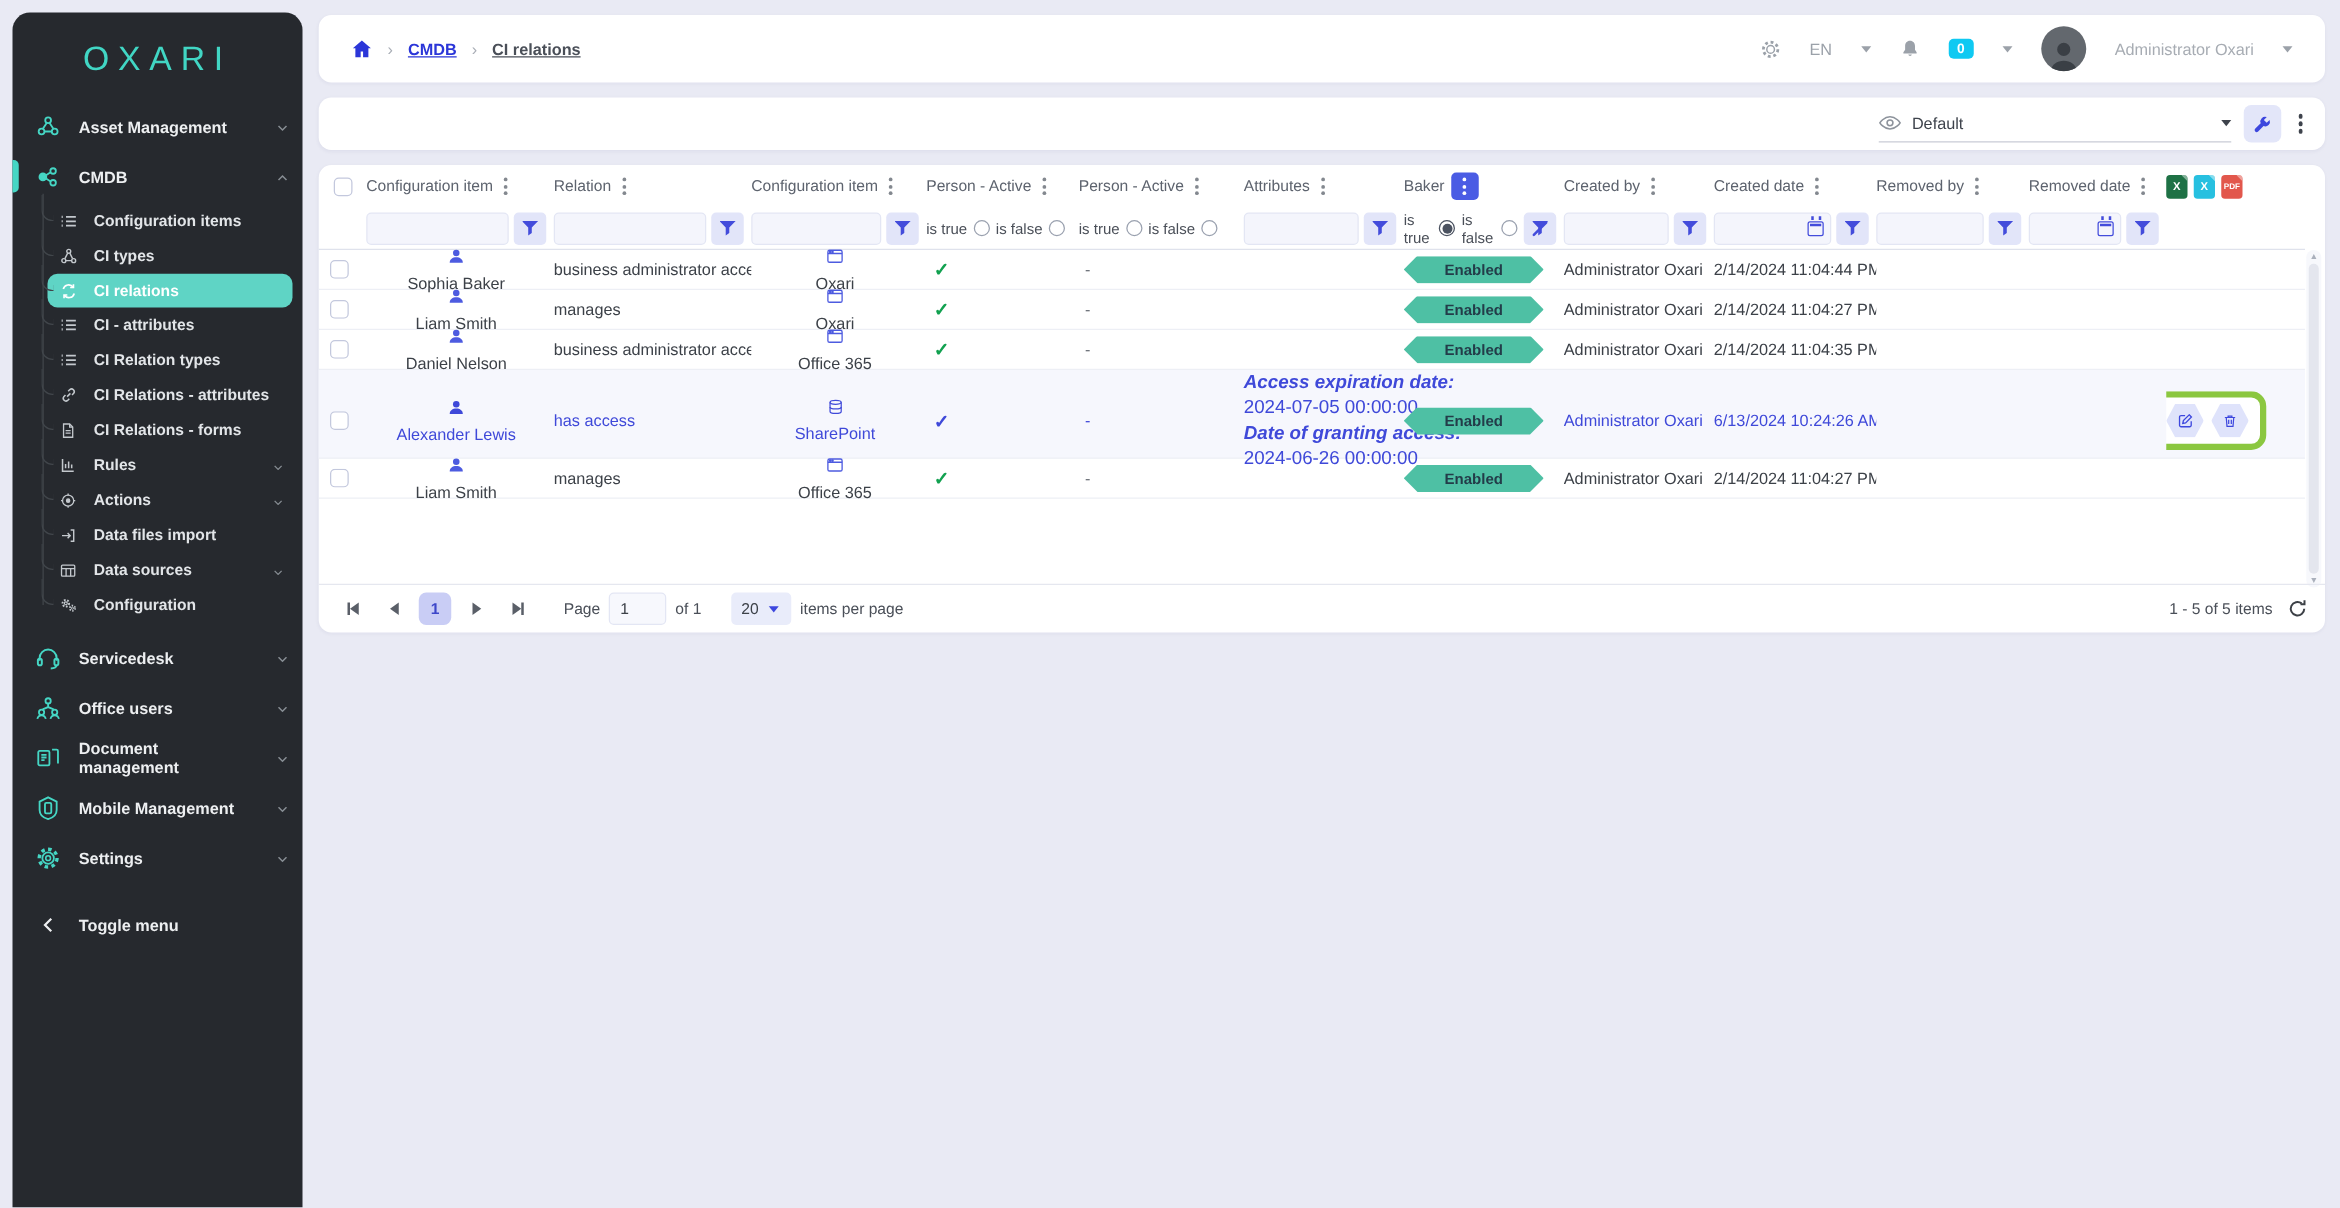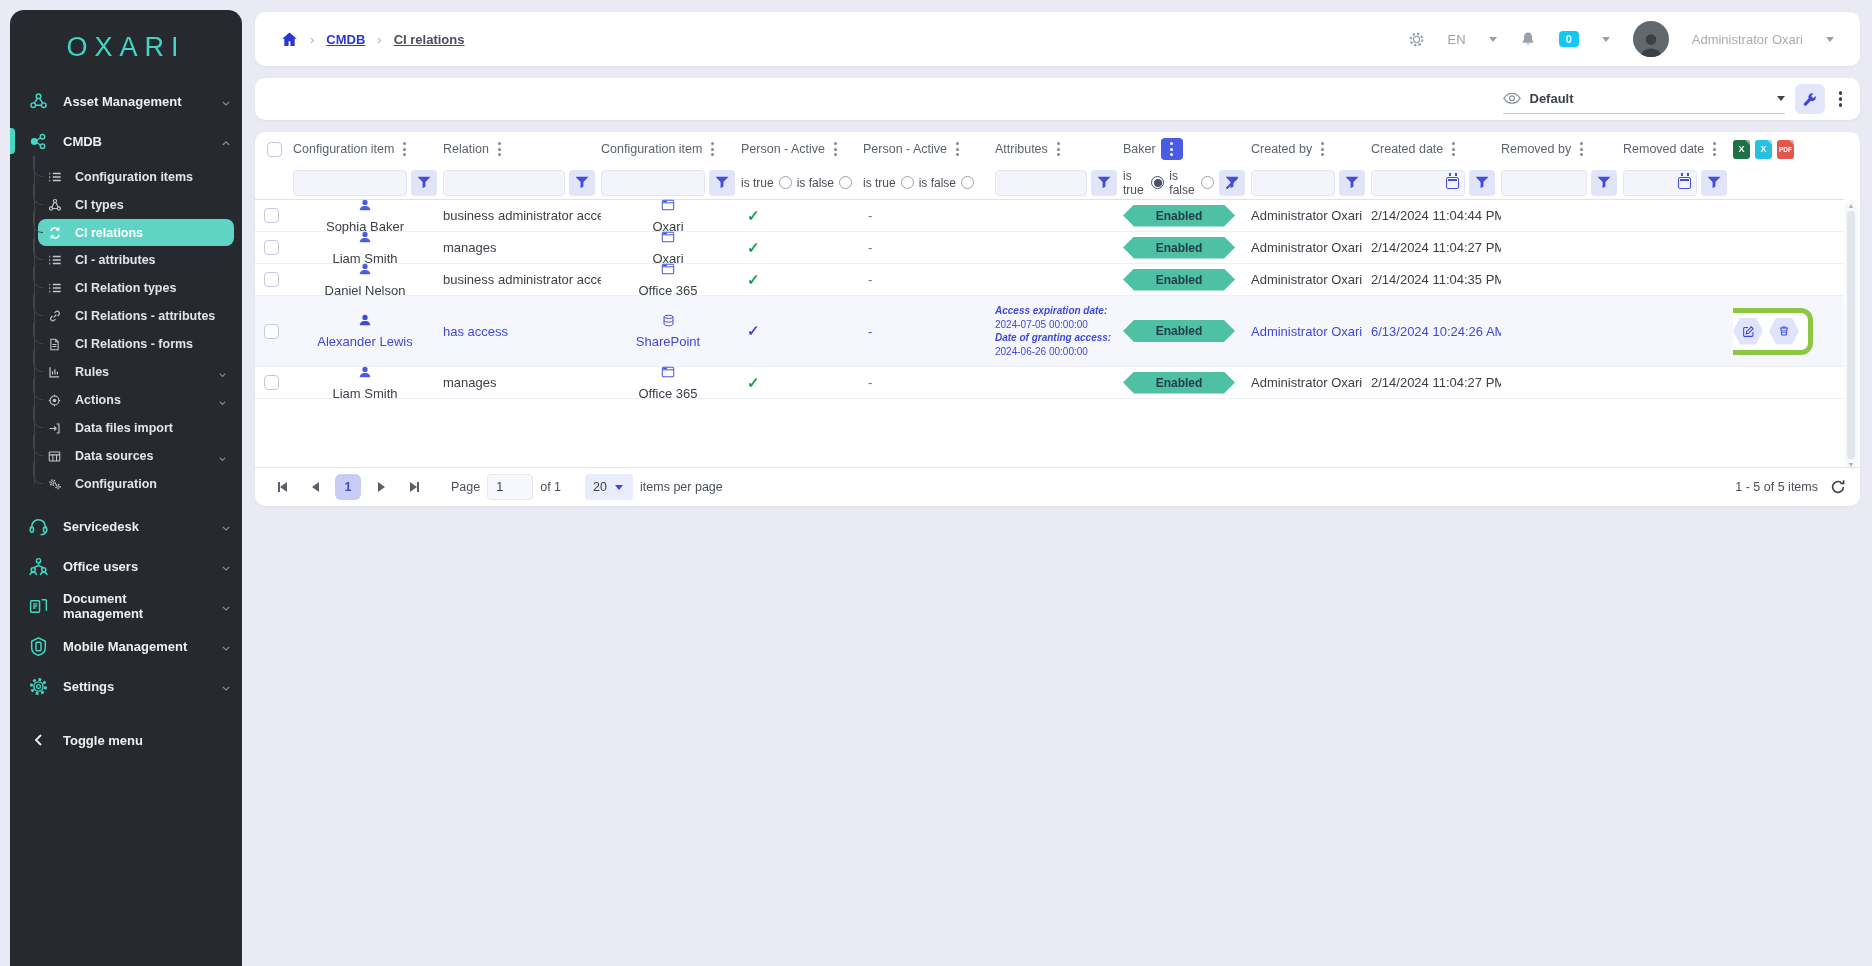--- a/index.html
+++ b/index.html
@@ -42,21 +42,21 @@
   .crumb-link { font-size:13px; font-weight:700; color:#2b36d8; text-decoration:underline; cursor:pointer; }
   .crumb-current { font-size:13px; font-weight:700; color:#4a4f58; text-decoration:underline; }
   .tb-right { margin-left:auto; display:flex; align-items:center; gap:23px; color:#9ba1a9; }
   .tb-caret { width:0; height:0; border-left:4px solid transparent; border-right:4px solid transparent; border-top:5px solid #9ba1a9; }
   .tb-lang { font-size:13px; }
   .badge-cyan { background:#0fc9f2; color:#fff; font-size:11px; font-weight:700; border-radius:4px; padding:2px 7px; }
   .avatar { width:36px; height:36px; border-radius:50%; background:#63686e; display:flex; align-items:flex-end; justify-content:center; overflow:hidden; }
   .tb-user { font-size:13px; color:#a7acb3; }
   
   .tool-card { top:78px; height:42px; display:flex; align-items:center; justify-content:flex-end; padding:0 14px; gap:10px; }
-  .view-select { display:flex; align-items:center; gap:9px; width:282px; height:30px; border-bottom:1px solid #c9ccd6; color:#3e434c; cursor:pointer;font-weight:bold; }
+  .view-select { display:flex; align-items:center; gap:9px; width:282px; height:30px; border-bottom:1px solid #c9ccd6; color:#3e434c; cursor:pointer; }
   .view-select .vlabel { font-size:13px; }
   .view-select .vcaret { margin-left:auto; width:0; height:0; border-left:4.5px solid transparent; border-right:4.5px solid transparent; border-top:5.5px solid #3e434c; }
   .wrench-btn { width:30px; height:30px; background:#e3e6f9; border-radius:6px; display:flex; align-items:center; justify-content:center; color:#3d47de; cursor:pointer; }
   .vdots { display:inline-flex; flex-direction:column; gap:2.5px; padding:4px; cursor:pointer; }
   .vdots i { width:3px; height:3px; border-radius:50%; background:#83888f; }
   .vdots.dark i { background:#3e434c; width:3.5px; height:3.5px; }
   .vdots-btn-blue { width:22px; height:22px; background:#4a5ce4; border-radius:4px; display:flex; align-items:center; justify-content:center; cursor:pointer; }
   .vdots-btn-blue .vdots i { background:#fff; }
   
   .grid-card { top:132px; height:374px; padding-right:16px; }
@@ -85,21 +85,21 @@
   .c-entity { display:flex; align-items:center; gap:7px;flex-direction:column; }
   .c-entity .eico { color:#4d5be0; display:flex; flex:none; }
   .c-check { color:#12a150; font-weight:700; font-size:15px; padding-left:6px; }
   .c-dash { color:#6b7078; padding-left:5px; }
   .badge { display:inline-block; width:112px; height:22px; line-height:22px; text-align:center;
     background:#4ec0a4; color:#233c49; font-size:12px; font-weight:700;
     clip-path:polygon(11px 0,calc(100% - 11px) 0,100% 50%,calc(100% - 11px) 100%,11px 100%,0 50%); }
   .r4 { background:#f6f7fd; }
   .r4 .cell, .r4 .c-dash { color:#3f49d9; }
   .r4 .c-entity .eico { color:#3f49d9; }
-  .attr-block { font-size:10px; line-height:1.35; color:#3f49d9; white-space:nowrap; overflow:visible; }
+  .attr-block { font-size:15px; line-height:1.35; color:#3f49d9; white-space:nowrap; overflow:visible;text-align:center; }
   .attr-block b { font-style:italic; font-weight:700; }
   .export-group { display:flex; gap:5px; align-items:center; }
   .file-ico { width:17px; height:19px; border-radius:3px; color:#fff; font-size:9px; font-weight:700; display:flex; align-items:center; justify-content:center; position:relative; cursor:pointer; }
   .file-ico::after { content:""; position:absolute; top:0; right:0; border-style:solid; border-width:0 5px 5px 0; border-color:rgba(255,255,255,.45) rgba(255,255,255,.45) transparent transparent; border-radius:0 3px 0 0; }
   .f-xls { background:#1e7145; } .f-csv { background:#27c0e0; } .f-pdf { background:#e2574c; font-size:6.5px; }
   .action-wrap { display:flex; align-items:center; }
   .hl-box { display:inline-flex; gap:6px; padding:5px 9px; border:5px solid #8bc740; border-radius:12px; background:#fff; margin-left:-14px; }
   .hex-btn { width:30px; height:27px; background:#dfe3fb; display:flex; align-items:center; justify-content:center; color:#3d47de; cursor:pointer;
     clip-path:polygon(24% 0,76% 0,100% 50%,76% 100%,24% 100%,0 50%); }
   

